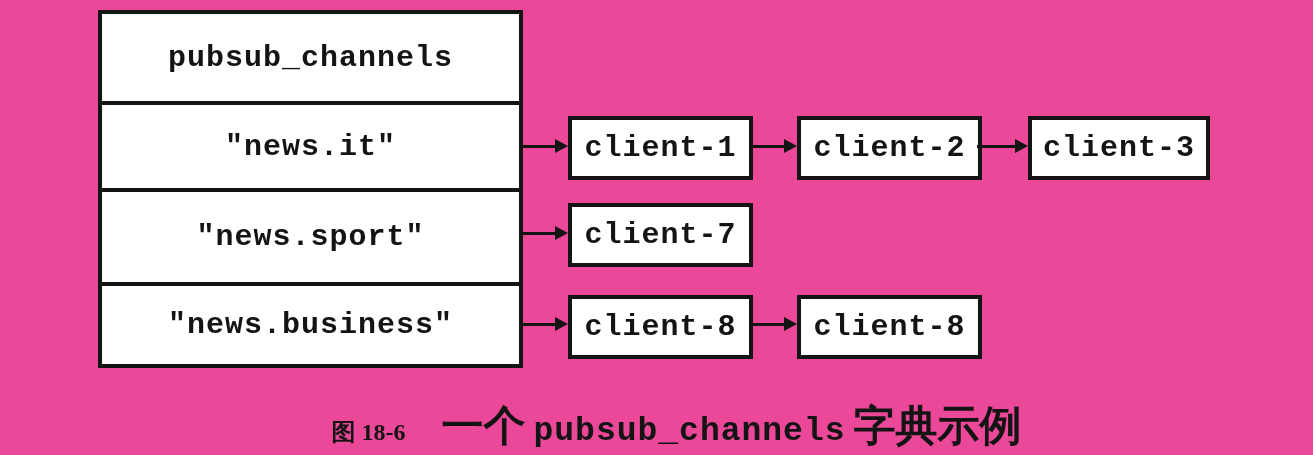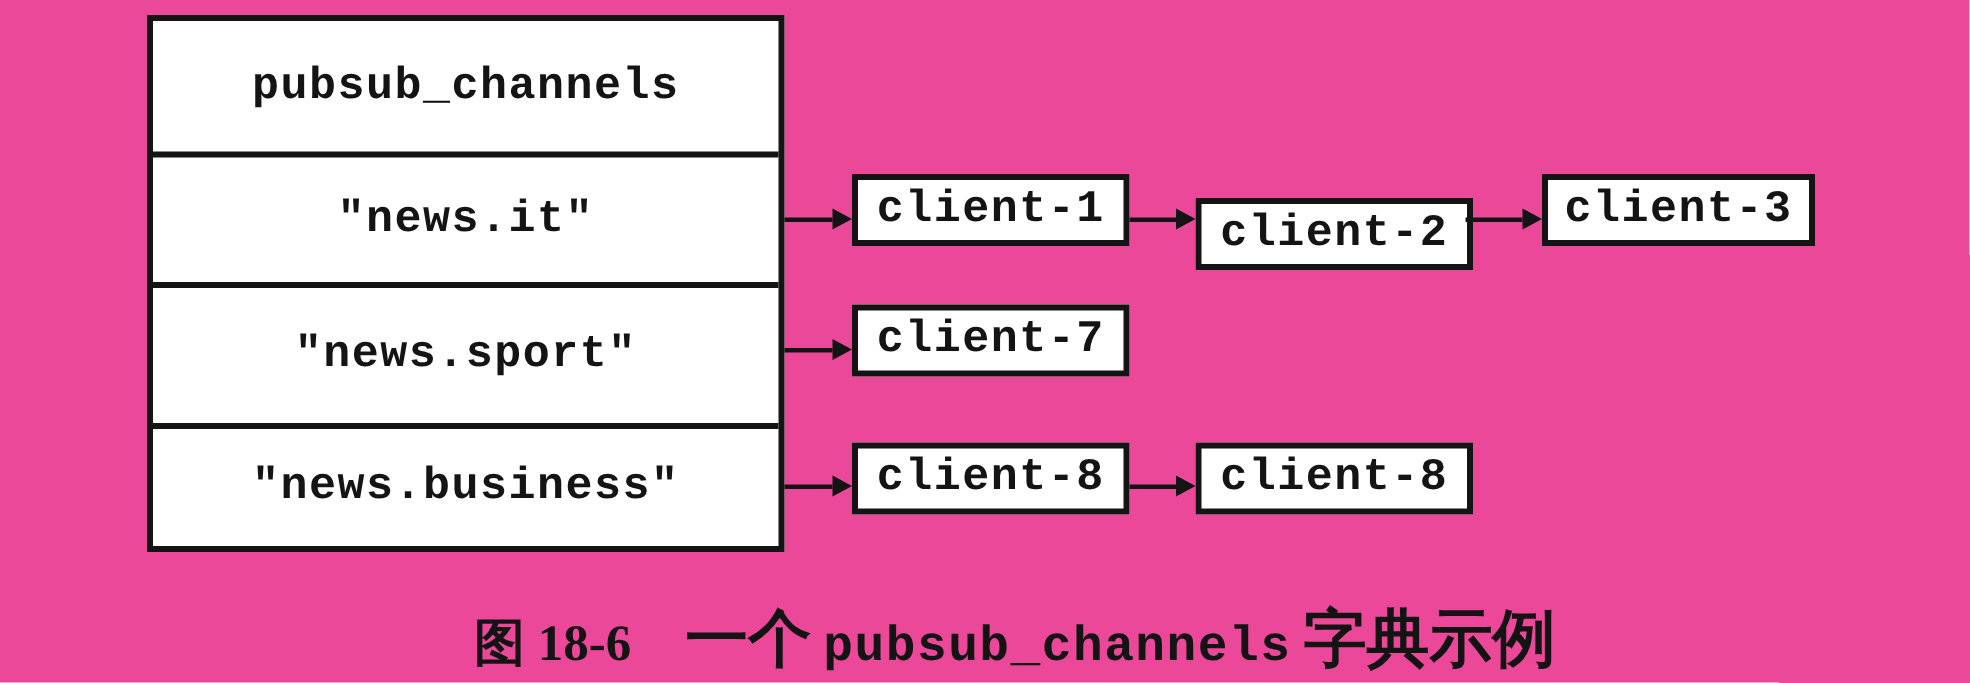--- a/index.html
+++ b/index.html
@@ -34,34 +34,34 @@
     white-space: nowrap;
   }
   .dict-row.r1 { height: 87px; }
   .dict-row.r2 { height: 83px; border-top: 4px solid #141414; }
   .dict-row.r3 { height: 90px; border-top: 4px solid #141414; }
   .dict-row.r4 { flex: 1;      border-top: 4px solid #141414; }
 
   
   .client-node {
     position: absolute;
-    width: 185px; height: 48px;
+    width: 185px; height: 64px;
     border: 4px solid #141414;
     box-sizing: border-box;
     display: flex;
     align-items: center;
     justify-content: center;
     font-size: 30px;
     font-weight: bold;
     letter-spacing: 1px;
     background: #ffffff;
     white-space: nowrap;
   }
   .c1 { left: 568px;  top: 116px; }
-  .c2 { left: 797px;  top: 132px; text-align: center; }
+  .c2 { left: 797px;  top: 116px; text-align: center; }
   .c3 { left: 1028px; top: 116px; width: 182px; }
   .c4 { left: 568px;  top: 203px; }
   .c5 { left: 568px;  top: 295px; }
   .c6 { left: 797px;  top: 295px; }
 
   
   .arrow {
     position: absolute;
     height: 3px;
     background: #141414;
@@ -86,21 +86,21 @@
   .caption {
     position: absolute;
     left: 0; right: 0; top: 398px;
     text-align: center;
     padding-left: 40px;
     white-space: nowrap;
     font-family: "Liberation Serif", "DejaVu Serif", serif;
     color: #141414;
   }
   .caption .fig-label {
-    font-size: 34px;
+    font-size: 24px;
     font-weight: bold;
     margin-right: 36px;
   }
   .caption .cjk {
     font-size: 42px;
     font-weight: bold;
   }
   .caption .code {
     font-family: "Liberation Mono", "DejaVu Sans Mono", monospace;
     font-size: 33px;

